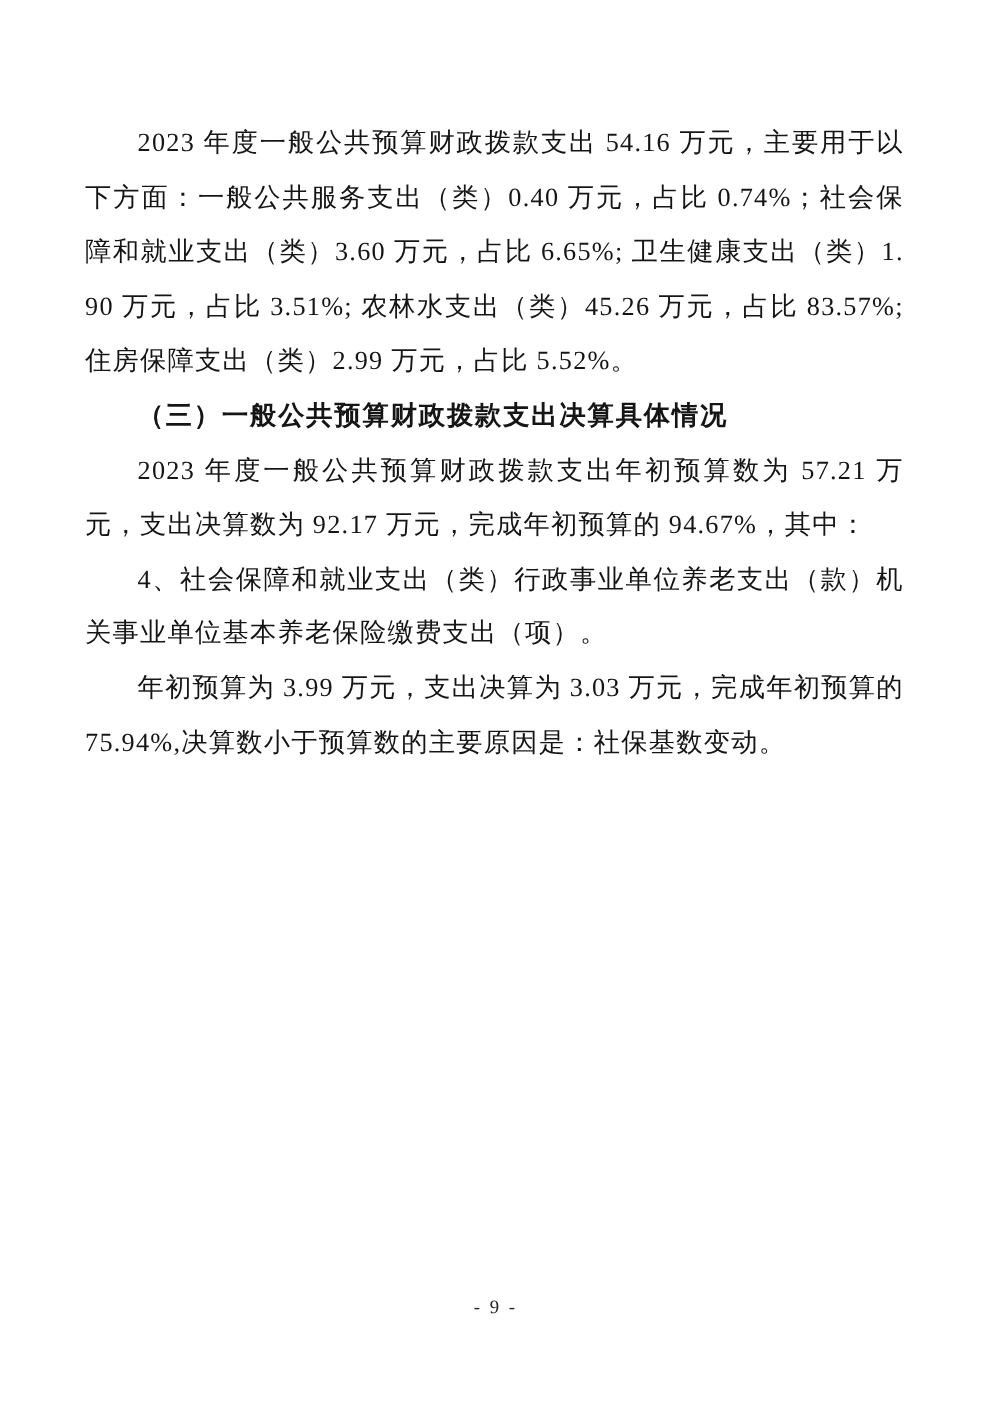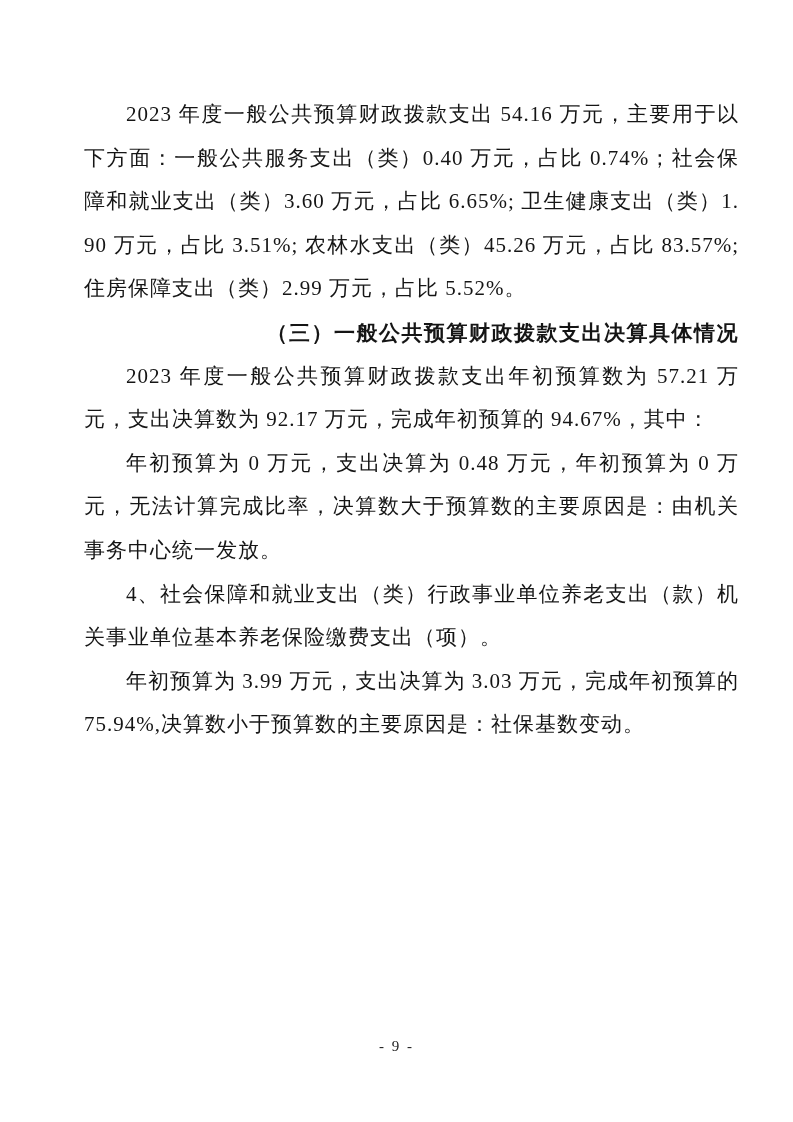--- a/index.html
+++ b/index.html
@@ -11,35 +11,35 @@
     width: 793px;
     height: 1122px;
     background: #ffffff;
     overflow: hidden;
     font-family: "Liberation Serif", "DejaVu Serif", serif;
     color: #151515;
   }
   .content {
     position: absolute;
     top: 93px;
-    left: 84px;
+    left: 68px;
     width: 655px;
   }
   .content p {
     font-size: 21px;
     line-height: 43.6px;
     letter-spacing: 1px;
     text-align: justify;
     text-indent: 2em;
     word-break: break-all;
   }
   .content p.heading {
     font-family: "Liberation Sans", "DejaVu Sans", sans-serif;
     font-weight: 700;
-    text-align: right;
+    text-align: left;
     letter-spacing: 1.5px;
   }
   .footer {
     position: absolute;
     top: 1038px;
     left: 0;
     width: 793px;
     text-align: center;
     font-size: 15px;
     letter-spacing: 2px;
@@ -47,18 +47,17 @@
   }
 </style>
 </head>
 <body>
 
 <div class="page">
   <div class="content">
     <p>2023 年度一般公共预算财政拨款支出 54.16 万元，主要用于以下方面：一般公共服务支出（类）0.40 万元，占比 0.74%；社会保障和就业支出（类）3.60 万元，占比 6.65%; 卫生健康支出（类）1.90 万元，占比 3.51%; 农林水支出（类）45.26 万元，占比 83.57%; 住房保障支出（类）2.99 万元，占比 5.52%。</p>
     <p class="heading">（三）一般公共预算财政拨款支出决算具体情况</p>
     <p>2023 年度一般公共预算财政拨款支出年初预算数为 57.21 万元，支出决算数为 92.17 万元，完成年初预算的 94.67%，其中：</p>
-    <p>年初预算为 0 万元，支出决算为 0.48 万元，年初预算为 0 万元，无法计算完成比率，决算数大于预算数的主要原因是：由机关事务中心统一发放。</p>
     <p>4、社会保障和就业支出（类）行政事业单位养老支出（款）机关事业单位基本养老保险缴费支出（项）。</p>
     <p>年初预算为 3.99 万元，支出决算为 3.03 万元，完成年初预算的 75.94%,决算数小于预算数的主要原因是：社保基数变动。</p>
   </div>
   <div class="footer">- 9 -</div>
 </div>
 
 </body></html>

